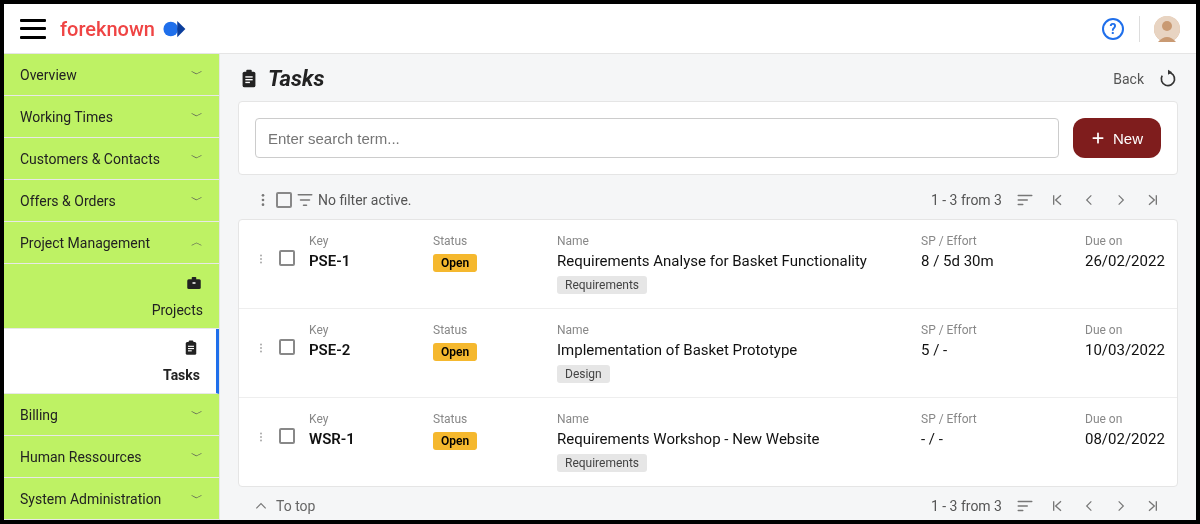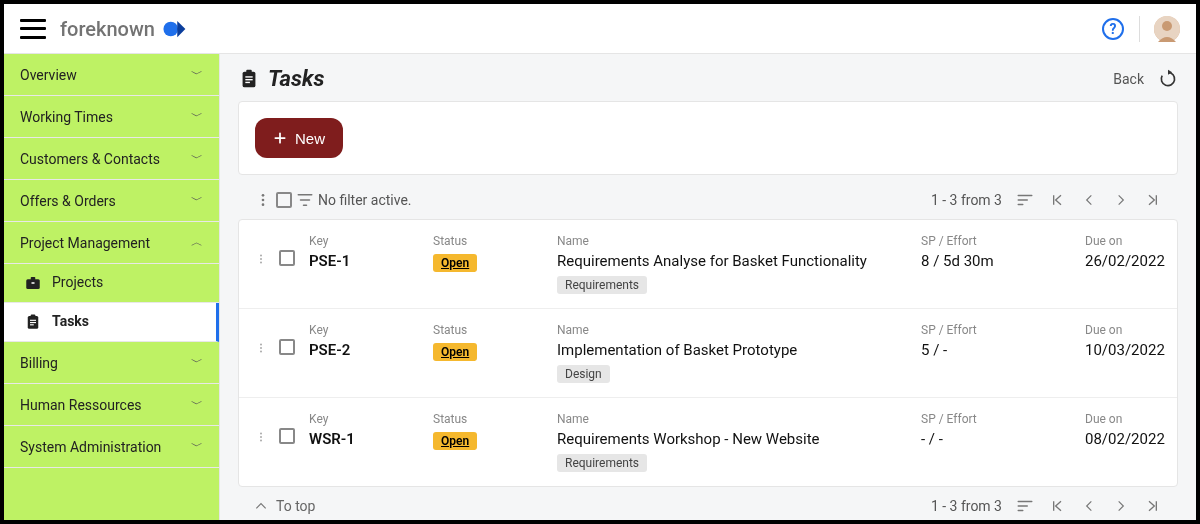--- a/index.html
+++ b/index.html
@@ -15,21 +15,21 @@
   
   .topbar {
     height: 50px;
     display: flex;
     align-items: center;
     padding: 0 16px;
     border-bottom: 1px solid #e5e5e5;
   }
   .hamburger { width: 26px; height: 20px; display: flex; flex-direction: column; justify-content: space-between; cursor: pointer; }
   .hamburger span { display: block; height: 3px; background: #000; border-radius: 1px; }
-  .brand { font-size: 20px; margin-left: 14px; font-weight: 500; color: #737373; display: flex; align-items: center; }
+  .brand { font-size: 20px; margin-left: 14px; font-weight: 500; color: #ef4444; display: flex; align-items: center; }
   .brand-logo { width: 26px; height: 26px; margin-left: 6px; }
   .topbar-spacer { flex: 1; }
   .topbar-right { display: flex; align-items: center; gap: 14px; }
   .divider-v { width: 1px; height: 26px; background: #ddd; }
   .avatar { width: 26px; height: 26px; border-radius: 50%; background: linear-gradient(#e8c9b0,#d4a67f); display: flex; align-items: center; justify-content: center; font-size: 14px; }
   .icon-btn { cursor: pointer; color: #555; display: flex; align-items: center; justify-content: center; }
 
   .app-body { display: flex; height: calc(100% - 50px); }
 
   
@@ -38,21 +38,21 @@
     background: #bef264;
     border-right: 1px solid #e5e5e5;
     overflow-y: auto;
   }
   .side-item {
     display: flex; align-items: center; justify-content: space-between;
     padding: 12px 16px; font-size: 14px; color: #222;
     border-bottom: 1px solid #e8e8e8;
     cursor: pointer;
   }
-  .side-sub { padding: 10px 16px 10px 20px; display: flex; align-items: flex-start; gap: 10px; font-size: 14px; cursor: pointer; border-bottom: 1px solid #e8e8e8; }
+  .side-sub { padding: 10px 16px 10px 20px; display: flex; align-items: flex-end; gap: 10px; font-size: 14px; cursor: pointer; border-bottom: 1px solid #e8e8e8; flex-direction: column; }
   .side-sub.active { font-weight: 700; border-right: 3px solid #1f6feb; background: #fff; }
   .chev { font-size: 12px; color: #555; }
 
   
   .main { flex: 1; background: #f5f6f7; padding: 12px 18px; overflow-y: auto; }
   .page-title-row { display: flex; align-items: center; margin-bottom: 10px; }
   .page-title { font-size: 22px; font-weight: 700; font-style: italic; display: flex; align-items: center; gap: 8px; }
   .page-title-row .spacer { flex: 1; }
   .back { color: #555; font-size: 14px; margin-right: 14px; cursor: pointer; margin-left: 27px; }
   .panel { background: #fff; border: 1px solid #e5e5e5; border-radius: 4px; padding: 16px; margin-bottom: 6px; }
@@ -68,21 +68,21 @@
 
   .list-panel { background: #fff; border: 1px solid #e5e5e5; border-radius: 4px; }
   .row { display: flex; align-items: flex-start; padding: 14px 16px; border-bottom: 1px solid #eee; gap: 14px; }
   .row:last-child { border-bottom: none; }
   .row .drag { width: 10px; color: #aaa; cursor: pointer; padding-top: 16px; }
   .row .chkwrap { padding-top: 16px; }
   .cols { display: grid; grid-template-columns: 100px 100px 340px 140px 120px; gap: 24px; flex: 1; }
   .lbl { font-size: 12px; color: #888; margin-bottom: 4px; }
   .val { font-size: 15px; font-weight: 600; color: #111; }
   .val.normal { font-weight: 400; }
-  .status-open { display: inline-block; background: #f5b82e; color: #000; font-size: 12px; font-weight: 600; padding: 2px 8px; border-radius: 3px; text-decoration: underline; }
+  .status-open { display: inline-block; background: #f5b82e; color: #000; font-size: 12px; font-weight: 600; padding: 2px 8px; border-radius: 3px; }
   .tag { display: inline-block; background: #e6e6e6; color: #444; font-size: 12px; padding: 2px 8px; border-radius: 3px; margin-top: 6px; }
 
   .footer-row { display: flex; align-items: center; padding: 10px 16px; font-size: 14px; color: #555; }
   .footer-row .right { margin-left: auto; display: flex; align-items: center; gap: 14px; }
   .totop { display: flex; align-items: center; gap: 8px; cursor: pointer; color: #666; }
 
   svg { display: block; }
 </style>
 </head>
 <body>
@@ -191,20 +191,21 @@
       <div class="icon-btn">
         <svg width="20" height="20" viewBox="0 0 24 24">
             <path d="M12 4 a8 8 0 1 1 -7 4" fill="none" stroke="#333" stroke-width="2"></path>
             <path d="M12 1 L12 7 L17 4 Z" fill="#333"></path>
           </svg>
       </div>
     </div>
 
     <div class="panel">
       <div class="search-row">
+        <input class="search-input" placeholder="Enter search term..." style="">
         <button class="new-btn">
           <svg width="14" height="14" viewBox="0 0 24 24">
               <path d="M12 4v16M4 12h16" stroke="#fff" stroke-width="3" stroke-linecap="round"></path>
             </svg>
           <span>New</span>
         </button>
       </div>
     </div>
 
     <div class="toolbar-row">

